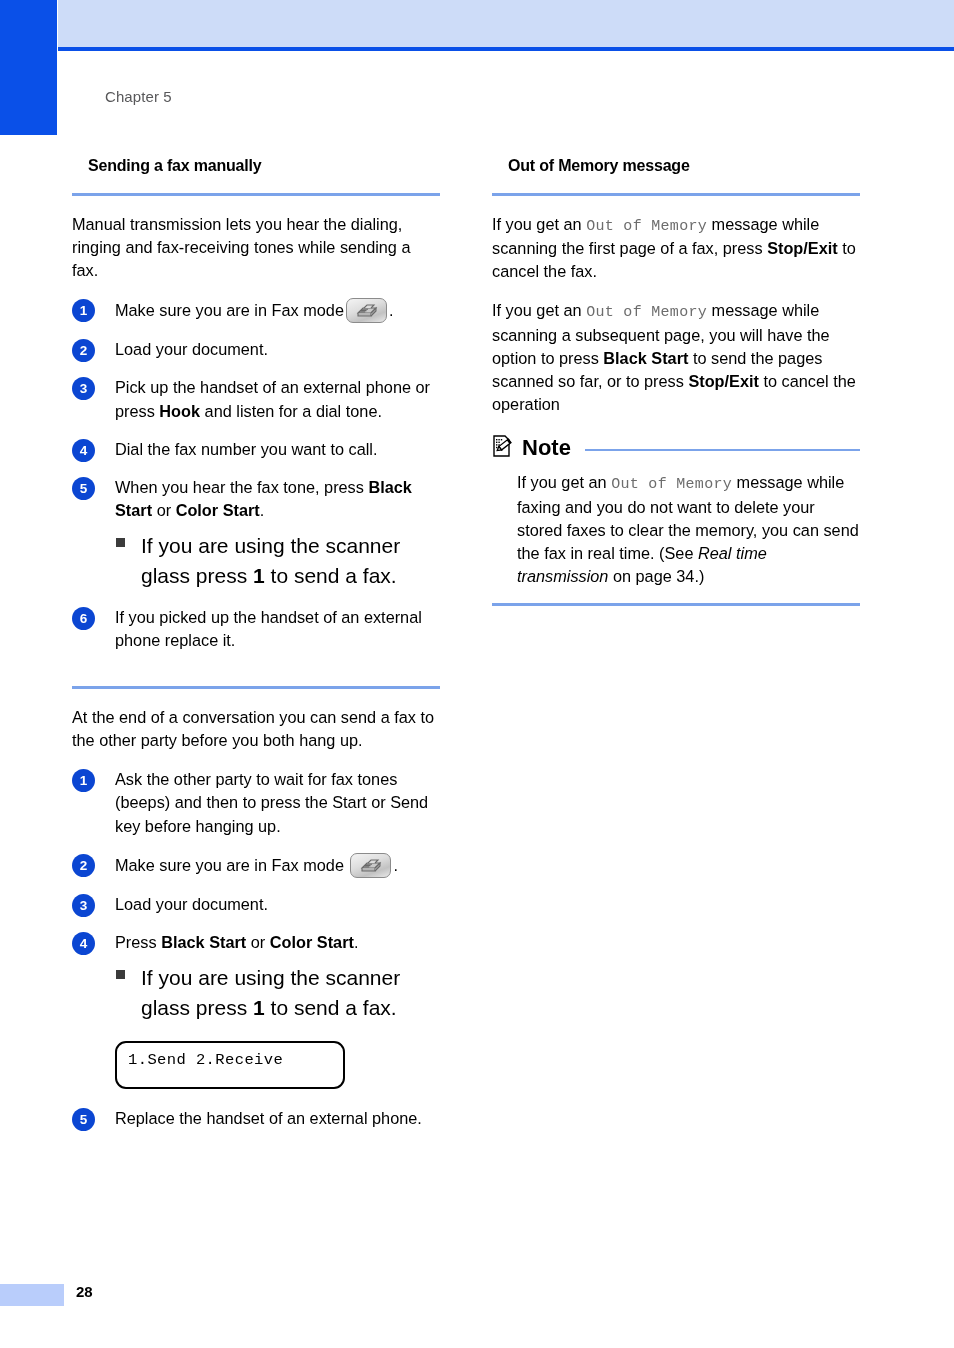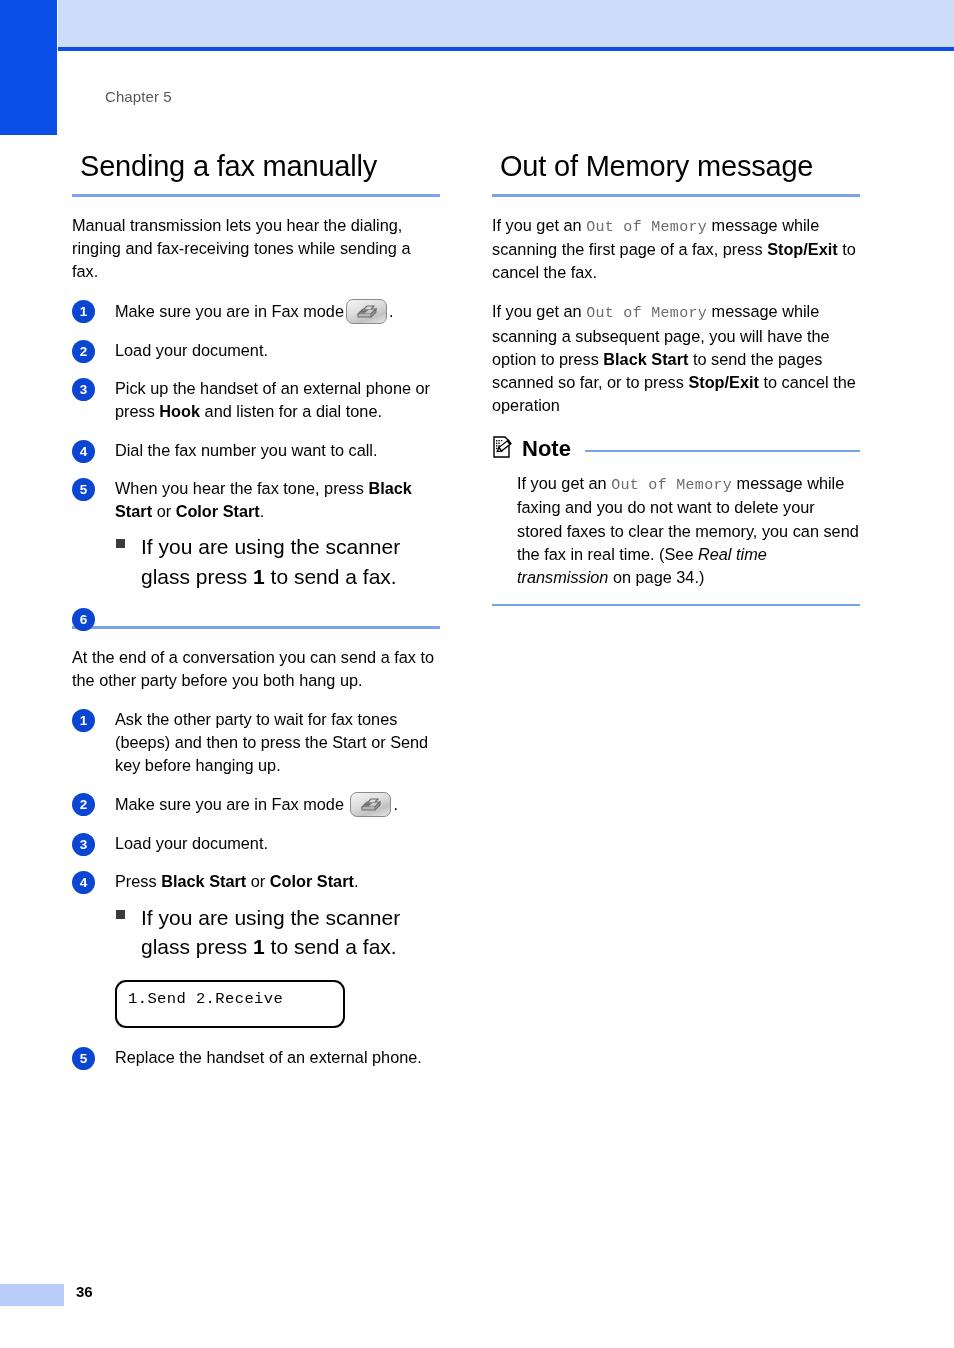--- a/index.html
+++ b/index.html
@@ -57,23 +57,23 @@
   .col {
     position: absolute;
     top: 140px;
     width: 368px;
   }
   .col-left  { left: 72px; }
   .col-right { left: 492px; }
 
   
   h2.section-title {
-    font-size: 29px;
-    font-weight: normal;
-    margin: 8px;
+    font-size: 16px;
+    font-weight: bold;
+    margin: 16px;
     line-height: 1.3;
     letter-spacing: -.2px;
   }
   .title-rule {
     height: 3px;
     background: #7ba3ea;
     margin-top: 7px;
     margin-bottom: 17px;
   }
   .section + .section { margin-top: 34px; }
@@ -195,21 +195,21 @@
 </style>
 </head>
 <body>
 
 <div class="header-band"></div>
 <div class="header-rule"></div>
 <div class="corner-tab"></div>
 <div class="chapter-label">Chapter 5</div>
 
 <div class="footer-tab"></div>
-<div class="page-number">36</div>
+<div class="page-number">28</div>
 
 <div class="col col-left">
 
   <div class="section">
     <h2 class="section-title">Sending a fax manually</h2>
     <div class="title-rule"></div>
     <p class="body">Manual transmission lets you hear the dialing, ringing and fax-receiving tones while sending a fax.</p>
 
     <ol class="steps">
 
@@ -247,20 +247,21 @@
         <ul class="substeps">
           <li class="substep">
             <span class="sq-bullet"></span>
             <span><span>If you are using the scanner glass press </span><b>1</b><span> to send a fax.</span></span>
           </li>
         </ul>
       </li>
 
       <li class="step">
         <span class="step-num">6</span>
+        <span>If you picked up the handset of an external phone replace it.</span>
       </li>
 
     </ol>
   </div>
 
   <div class="section">
     <div class="title-rule"></div>
     <p class="body">At the end of a conversation you can send a fax to the other party before you both hang up.</p>
 
     <ol class="steps">

